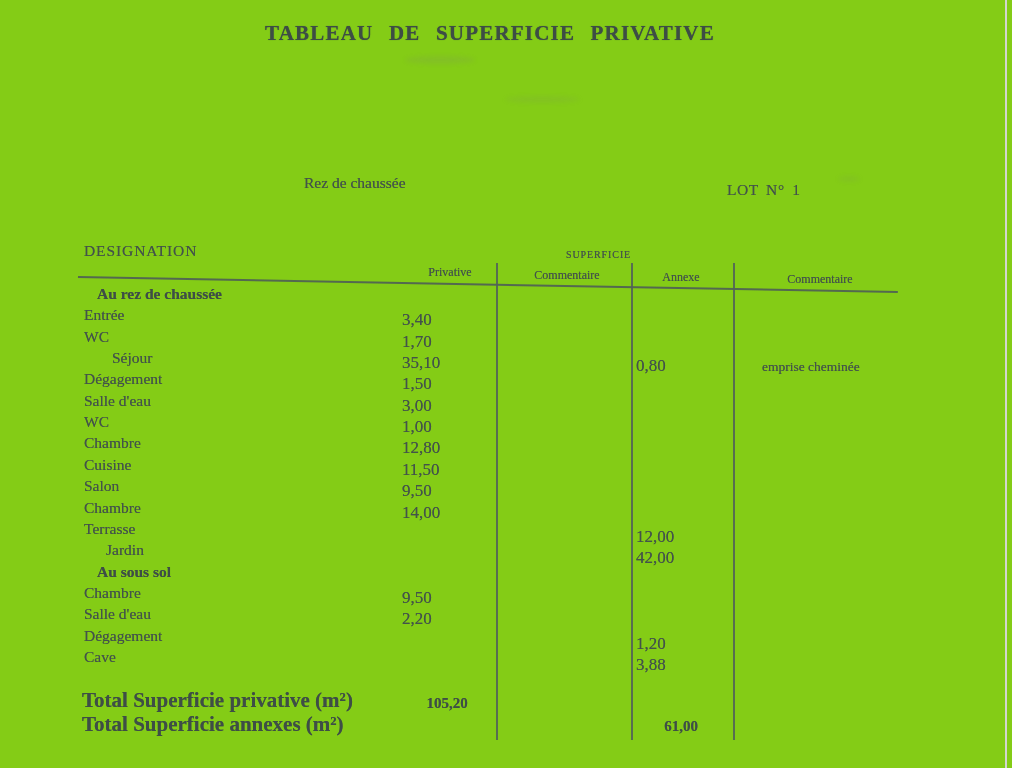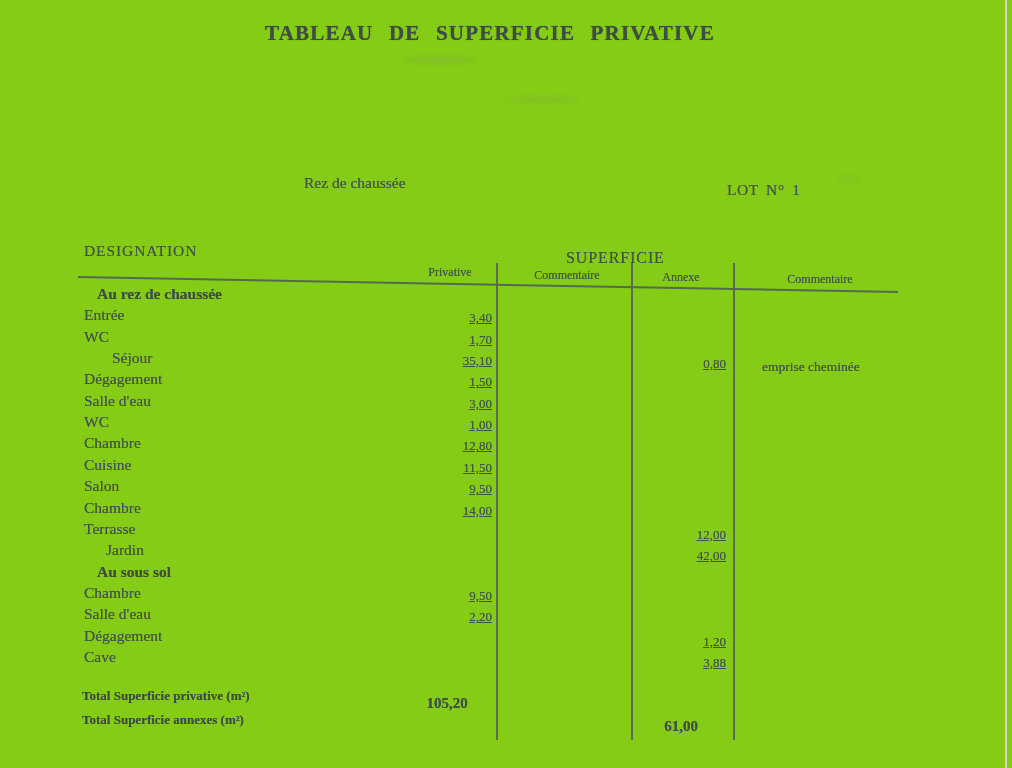--- a/index.html
+++ b/index.html
@@ -11,33 +11,33 @@
   .abs{position:absolute;white-space:nowrap;}
   .soft{text-shadow:0 0 .6px rgba(67,83,75,.75);}
   .title{
     left:180px;top:21px;width:620px;text-align:center;
     font-size:21px;font-weight:bold;letter-spacing:1.2px;word-spacing:9px;
     color:#3d4d45;text-shadow:0 0 .8px rgba(61,77,69,.85);
   }
   .floor{left:304px;top:174px;font-size:15.5px;}
   .lot{left:727px;top:181px;font-size:15.5px;letter-spacing:.6px;word-spacing:3px;}
   .designation{left:84px;top:242px;font-size:15.5px;letter-spacing:.9px;}
-  .superficie{left:566px;top:249px;font-size:16px;letter-spacing:.9px;}
+  .superficie{left:566px;top:249px;font-size:10px;letter-spacing:.9px;}
   .colhead{position:absolute;font-size:12px;text-align:center;white-space:nowrap;}
   .hline{
     position:absolute;left:78px;top:276px;width:820px;height:2.4px;
     background:#4e5e56;transform:rotate(1.05deg);transform-origin:0 0;opacity:.9;
   }
   .vline{position:absolute;width:2px;top:263px;height:477px;background:#51615a;opacity:.88;}
   .edge{position:absolute;left:1005px;top:0;width:2px;height:768px;background:#d3d6d0;}
   .row-label{position:absolute;font-size:15.5px;white-space:nowrap;}
   .row-label.section{font-weight:bold;color:#3e4e46;}
-  .num{position:absolute;font-size:13px;text-align:right;white-space:nowrap;text-decoration:underline;}
+  .num{position:absolute;font-size:17px;text-align:left;white-space:nowrap;}
   .comment{position:absolute;font-size:13.5px;white-space:nowrap;}
-  .total-label{position:absolute;font-size:13px;font-weight:bold;color:#3e4e46;white-space:nowrap;}
+  .total-label{position:absolute;font-size:21px;font-weight:bold;color:#3e4e46;white-space:nowrap;}
   .total-num{position:absolute;font-size:15px;font-weight:bold;color:#3e4e46;text-align:center;white-space:nowrap;}
   .smudge{position:absolute;border-radius:50%;filter:blur(2px);}
   .s1{left:405px;top:56px;width:70px;height:8px;background:rgba(120,125,118,.14);}
   .s2{left:505px;top:96px;width:75px;height:7px;background:rgba(120,125,118,.11);}
   .s3{left:838px;top:176px;width:22px;height:6px;background:rgba(120,125,118,.10);}
 </style>
 </head>
 <body>
 
 <div class="page">

